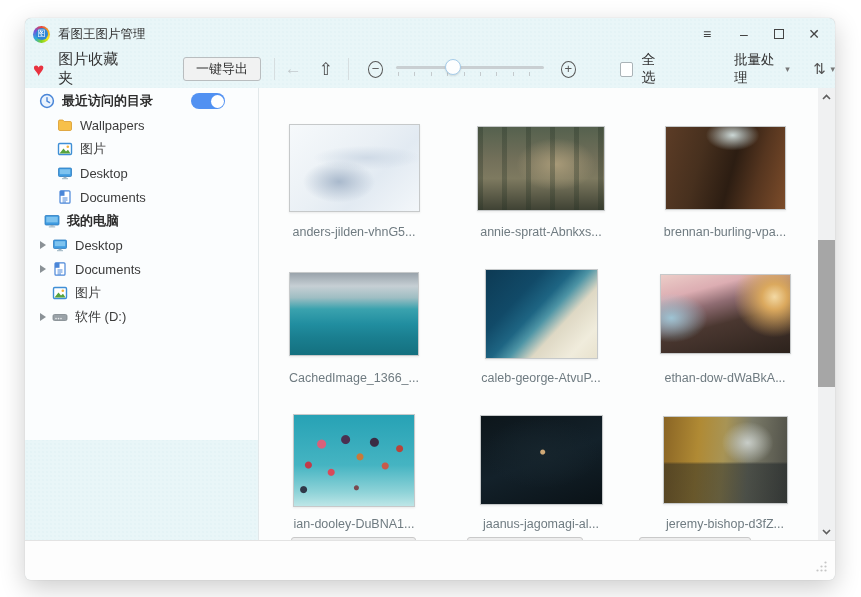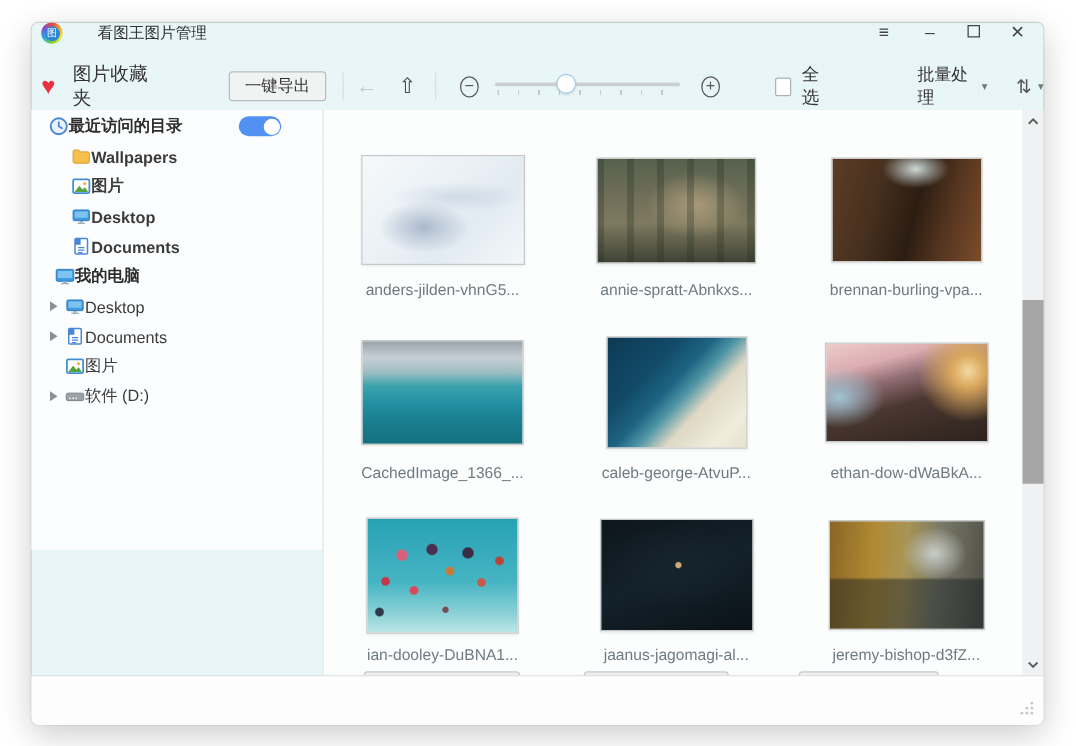--- a/index.html
+++ b/index.html
@@ -6,21 +6,21 @@
   html,body { width:861px; height:597px; background:#ffffff; font-family:"Liberation Sans","DejaVu Sans",sans-serif; overflow:hidden; }
 
   .window{ position:absolute; left:25px; top:18px; width:810px; height:562px;
     background:#e9f6f8;
     background-image:radial-gradient(rgba(130,190,205,.14) .5px, transparent .8px);
     background-size:4px 4px;
     border-radius:6px; overflow:hidden;
     box-shadow:0 8px 26px rgba(0,0,0,.20), 0 0 1px rgba(0,0,0,.25); }
 
   
-  .titlebar{ height:32px; display:flex; align-items:flex-start; padding:0 14px 0 8px;gap:20px; }
+  .titlebar{ height:32px; display:flex; align-items:center; padding:0 14px 0 8px; }
   .app-icon{ width:17px; height:17px; border-radius:50%; position:relative;
     background:conic-gradient(#e8453c,#f5a623,#f8e71c,#7ed321,#2aa8e0,#7b4fd8,#e8453c); }
   .app-icon::after{ content:"图"; position:absolute; left:2.5px; top:2.5px; width:12px; height:12px;
     border-radius:50%; background:#2f86d6; color:#fff; font-size:8px; line-height:12px; text-align:center; }
   .win-title{ margin-left:8px; font-size:12.5px; color:#333; }
   .tb-spacer{ flex:1; }
   .win-controls{ display:flex; align-items:center; gap:23px; color:#444; }
   .wc{ width:14px; text-align:center; font-size:14px; line-height:14px; cursor:default; }
   .wc-max{ width:10px; height:10px; border:1.4px solid #444; }
 
@@ -51,23 +51,23 @@
   .sort{ margin-left:23px; display:flex; align-items:center; gap:5px; color:#555; font-size:15px; }
 
   
   .main{ position:absolute; left:0; top:70px; width:810px; height:452px; display:flex; }
   .sidebar{ width:233px; background:linear-gradient(180deg,#fbfdfe 0,#fbfdfe 352px,rgba(0,0,0,0) 352px); padding-top:1px; }
   .sb-divider{ width:1px; background:#e2e8ea; }
   .content{ width:559px; background:#fcfdfd; position:relative; overflow:hidden; }
 
   
   .tree-row{ height:24px; display:flex; align-items:center; font-size:13px; color:#3c3c3c; cursor:default; }
-  .tree-row .lbl{ white-space:nowrap; }
+  .tree-row .lbl{ margin-left:7px; white-space:nowrap; }
   .lvl0{ padding-left:14px; } .lvl0 .lbl{ font-weight:bold; color:#2e2e2e; }
-  .lvl1{ padding-left:32px;font-weight:bold; }
+  .lvl1{ padding-left:32px; }
   .lvl1e{ padding-left:15px; }
   .expander{ width:0; height:0; border-left:6px solid #8a9196; border-top:4px solid transparent;
     border-bottom:4px solid transparent; margin-right:6px; }
   .expander.none{ border-left-color:transparent; }
   .icon16{ width:16px; height:16px; flex:0 0 16px; }
   .toggle{ margin-left:auto; margin-right:33px; width:34px; height:16px; border-radius:8px;
     background:#5191f2; position:relative; }
   .toggle .knob{ position:absolute; right:1.5px; top:1.5px; width:13px; height:13px; border-radius:50%; background:#fff; }
 
   

